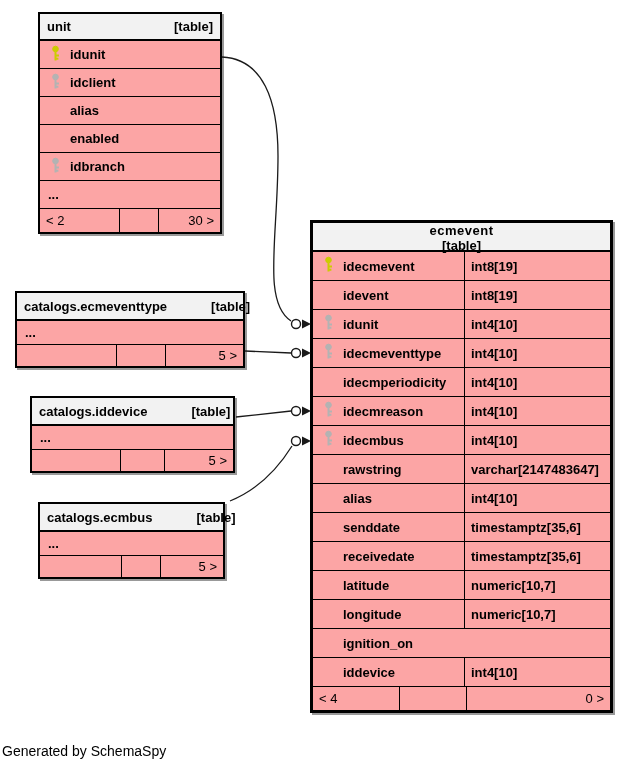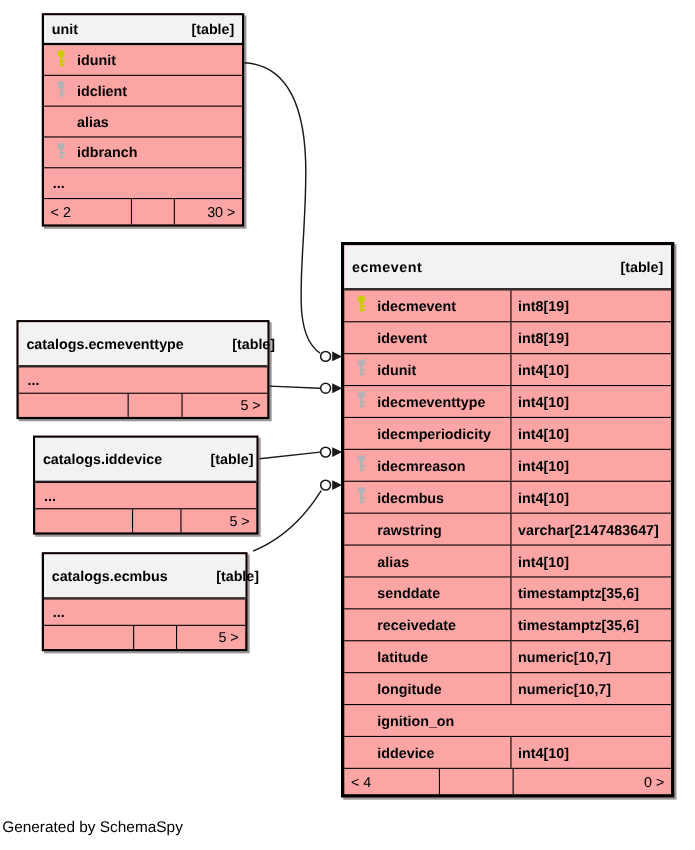--- a/index.html
+++ b/index.html
@@ -6,21 +6,21 @@
   #canvas{position:relative;width:632px;height:773px;background:#fff;overflow:hidden;
           font-family:"Liberation Sans",sans-serif;color:#000;}
 
   .schema-table{position:absolute;background:#fca5a5;border:2px solid #000;
                 box-shadow:2px 2px 0 #999;box-sizing:border-box;font-size:13px;}
   .schema-table.major{border-width:3px;}
 
   .tbl-header{display:flex;justify-content:space-between;align-items:center;
               background:#f2f2f2;border-bottom:1px solid #000;height:26px;
               padding:0 7px;box-sizing:border-box;}
-  .major .tbl-header{height:40px;}
+  .major .tbl-header{height:28px;flex-direction:column;}
   .tbl-title{font-weight:bold;}
   .major .tbl-title{letter-spacing:0.5px;}
   .tbl-badge{font-weight:bold;}
 
   .tbl-row{display:flex;align-items:center;height:29px;box-sizing:border-box;
            border-top:1px solid #000;font-weight:bold;}
   .tbl-row:first-of-type{border-top:none;}
   .unit-size .tbl-row{height:28px;}
   .row-keycell{width:30px;display:flex;justify-content:center;align-items:center;flex:none;}
   .row-name{flex:1;white-space:nowrap;overflow:hidden;}
@@ -35,21 +35,21 @@
   .fc2{width:22%;border-left:1px solid #000;border-right:1px solid #000;}
   .fc3{flex:1;justify-content:flex-end;}
   .major .fc1{width:29%;}
   .major .fc2{width:23%;}
 
   #t-unit{left:38px;top:12px;width:184px;}
   #t-ecmeventtype{left:15px;top:291px;width:230px;}
   #t-ecmreason{left:30px;top:396px;width:205px;}
   #t-ecmbus{left:38px;top:502px;width:187px;}
   #t-ecmevent{left:310px;top:220px;width:303px;}
-  .cat-size .tbl-header{height:40px;gap:44px;}
+  .cat-size .tbl-header{height:27px;gap:44px;}
   .cat-size .dots-row{height:24px;}
 
   #rel-overlay{position:absolute;left:0;top:0;width:632px;height:773px;pointer-events:none;}
   #rel-overlay path{fill:none;stroke:#1a1a1a;stroke-width:1.3;}
   #rel-overlay circle{fill:#fff;stroke:#1a1a1a;stroke-width:1.4;}
   #rel-overlay polygon{fill:#1a1a1a;stroke:none;}
 
   #generated-note{position:absolute;left:2px;top:743px;font-size:14px;
                   font-family:"Liberation Sans",sans-serif;}
 </style>
@@ -79,20 +79,24 @@
               <path d="M5.5 6.5 V15.5 M5.5 10.5 H9 M5.5 13.8 H8.4" stroke="#b3b3b3" stroke-width="2" fill="none"></path>
             </svg></span>
         </span>
         <span class="row-name">idclient</span>
       </div>
       <div class="tbl-row">
         <span class="row-keycell"></span>
         <span class="row-name">alias</span>
       </div>
       <div class="tbl-row">
+        <span class="row-keycell"></span>
+        <span class="row-name">enabled</span>
+      </div>
+      <div class="tbl-row">
         <span class="row-keycell">
           <span><svg width="11" height="17" viewBox="0 0 11 17">
               <circle cx="5.5" cy="4" r="2.8" fill="#b3b3b3" stroke="#b3b3b3"></circle>
               <path d="M5.5 6.5 V15.5 M5.5 10.5 H9 M5.5 13.8 H8.4" stroke="#b3b3b3" stroke-width="2" fill="none"></path>
             </svg></span>
         </span>
         <span class="row-name">idbranch</span>
       </div>
       <div class="tbl-row dots-row">
         <span class="row-name">...</span>

